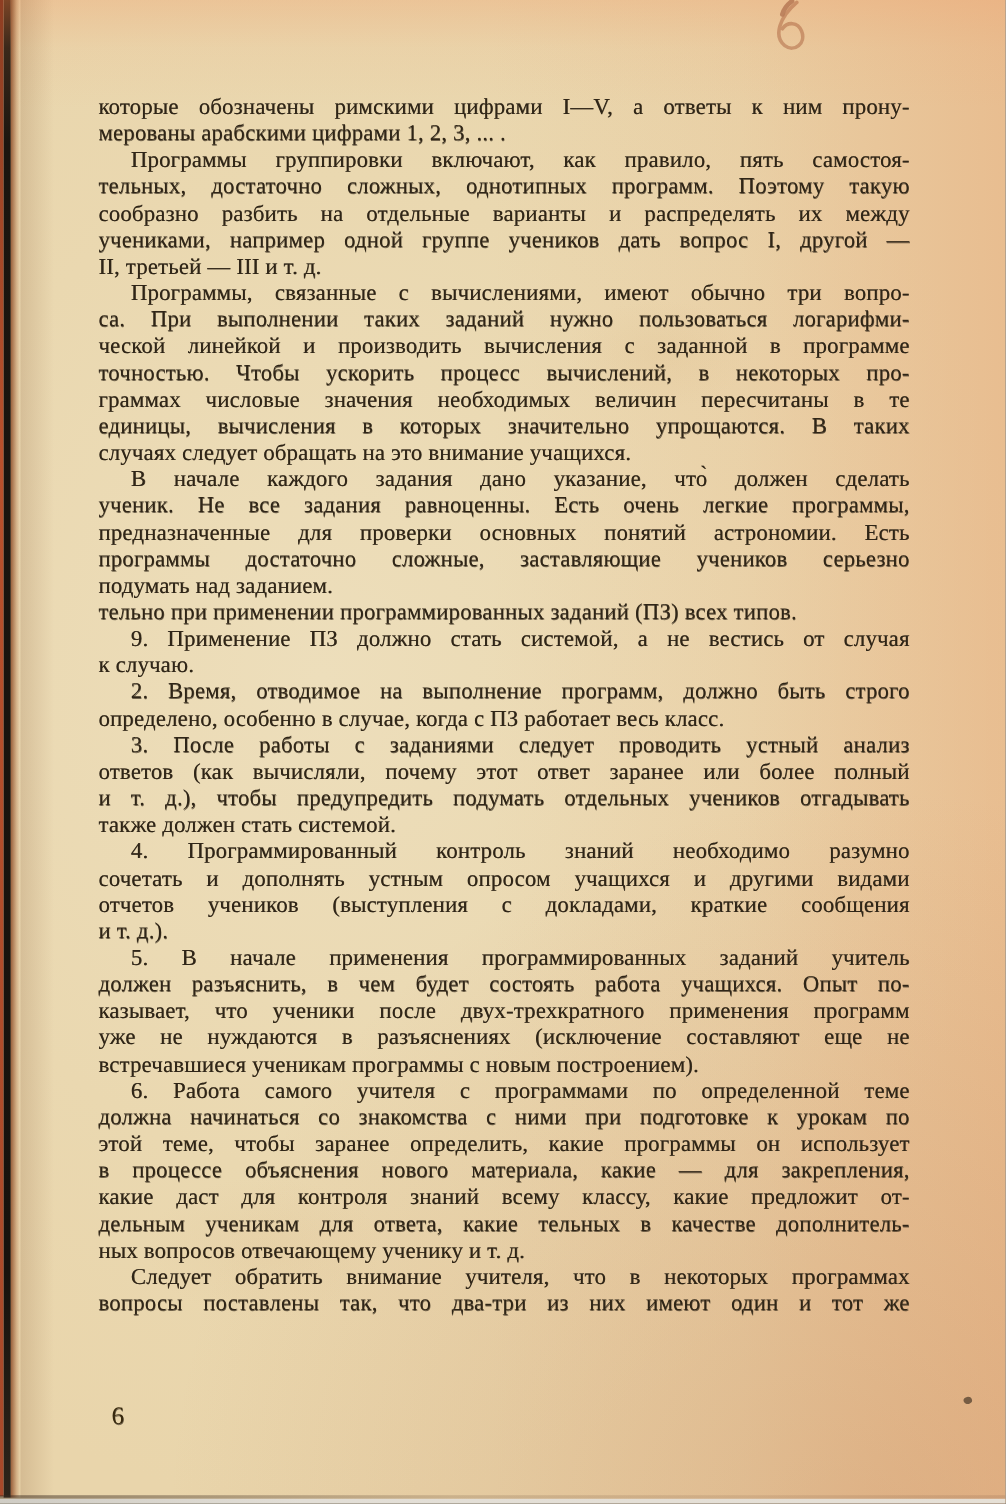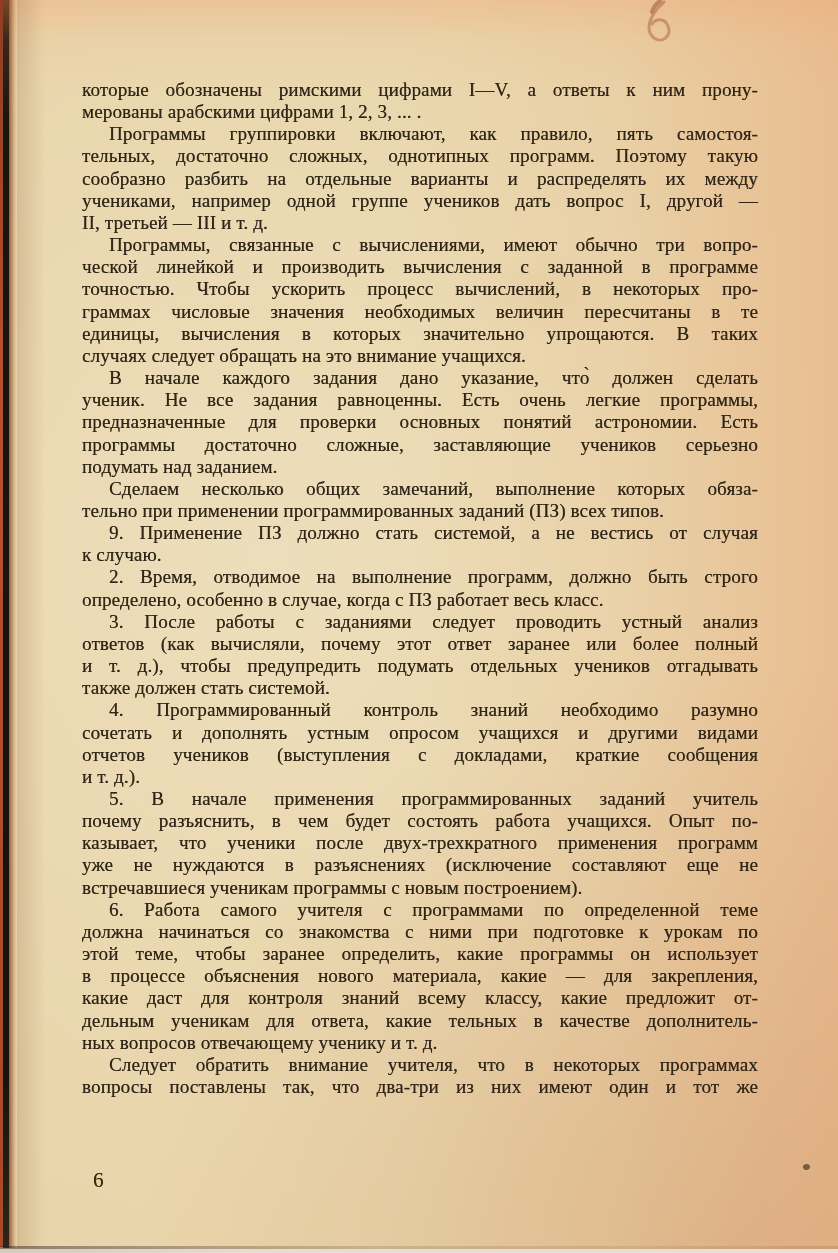--- a/index.html
+++ b/index.html
@@ -60,46 +60,46 @@
 
   <div class="text-block" id="text-block">
       <div class="line">которые обозначены римскими цифрами I—V, а ответы к ним прону-</div>
       <div class="line end">мерованы арабскими цифрами 1, 2, 3, ... .</div>
       <div class="line indent">Программы группировки включают, как правило, пять самостоя-</div>
       <div class="line">тельных, достаточно сложных, однотипных программ. Поэтому такую</div>
       <div class="line">сообразно разбить на отдельные варианты и распределять их между</div>
       <div class="line">учениками, например одной группе учеников дать вопрос I, другой —</div>
       <div class="line end">II, третьей — III и т. д.</div>
       <div class="line indent">Программы, связанные с вычислениями, имеют обычно три вопро-</div>
+      <div class="line">са. При выполнении таких заданий нужно пользоваться логарифми-</div>
       <div class="line">ческой линейкой и производить вычисления с заданной в программе</div>
       <div class="line">точностью. Чтобы ускорить процесс вычислений, в некоторых про-</div>
       <div class="line">граммах числовые значения необходимых величин пересчитаны в те</div>
       <div class="line">единицы, вычисления в которых значительно упрощаются. В таких</div>
       <div class="line end">случаях следует обращать на это внимание учащихся.</div>
       <div class="line indent">В начале каждого задания дано указание, что̀ должен сделать</div>
       <div class="line">ученик. Не все задания равноценны. Есть очень легкие программы,</div>
       <div class="line">предназначенные для проверки основных понятий астрономии. Есть</div>
       <div class="line">программы достаточно сложные, заставляющие учеников серьезно</div>
       <div class="line end">подумать над заданием.</div>
-      <div class="line indent">Сделаем несколько общих замечаний, выполнение которых обяза-</div>
       <div class="line end">тельно при применении программированных заданий (ПЗ) всех типов.</div>
       <div class="line indent">9. Применение ПЗ должно стать системой, а не вестись от случая</div>
       <div class="line end">к случаю.</div>
       <div class="line indent">2. Время, отводимое на выполнение программ, должно быть строго</div>
       <div class="line end">определено, особенно в случае, когда с ПЗ работает весь класс.</div>
       <div class="line indent">3. После работы с заданиями следует проводить устный анализ</div>
       <div class="line">ответов (как вычисляли, почему этот ответ заранее или более полный</div>
       <div class="line">и т. д.), чтобы предупредить подумать отдельных учеников отгадывать</div>
       <div class="line end">также должен стать системой.</div>
       <div class="line indent">4. Программированный контроль знаний необходимо разумно</div>
       <div class="line">сочетать и дополнять устным опросом учащихся и другими видами</div>
       <div class="line">отчетов учеников (выступления с докладами, краткие сообщения</div>
       <div class="line end">и т. д.).</div>
       <div class="line indent">5. В начале применения программированных заданий учитель</div>
-      <div class="line">почему разъяснить, в чем будет состоять работа учащихся. Опыт по-</div>
+      <div class="line">должен разъяснить, в чем будет состоять работа учащихся. Опыт по-</div>
       <div class="line">казывает, что ученики после двух-трехкратного применения программ</div>
       <div class="line">уже не нуждаются в разъяснениях (исключение составляют еще не</div>
       <div class="line end">встречавшиеся ученикам программы с новым построением).</div>
       <div class="line indent">6. Работа самого учителя с программами по определенной теме</div>
       <div class="line">должна начинаться со знакомства с ними при подготовке к урокам по</div>
       <div class="line">этой теме, чтобы заранее определить, какие программы он использует</div>
       <div class="line">в процессе объяснения нового материала, какие — для закрепления,</div>
       <div class="line">какие даст для контроля знаний всему классу, какие предложит от-</div>
       <div class="line">дельным ученикам для ответа, какие тельных в качестве дополнитель-</div>
       <div class="line end">ных вопросов отвечающему ученику и т. д.</div>

